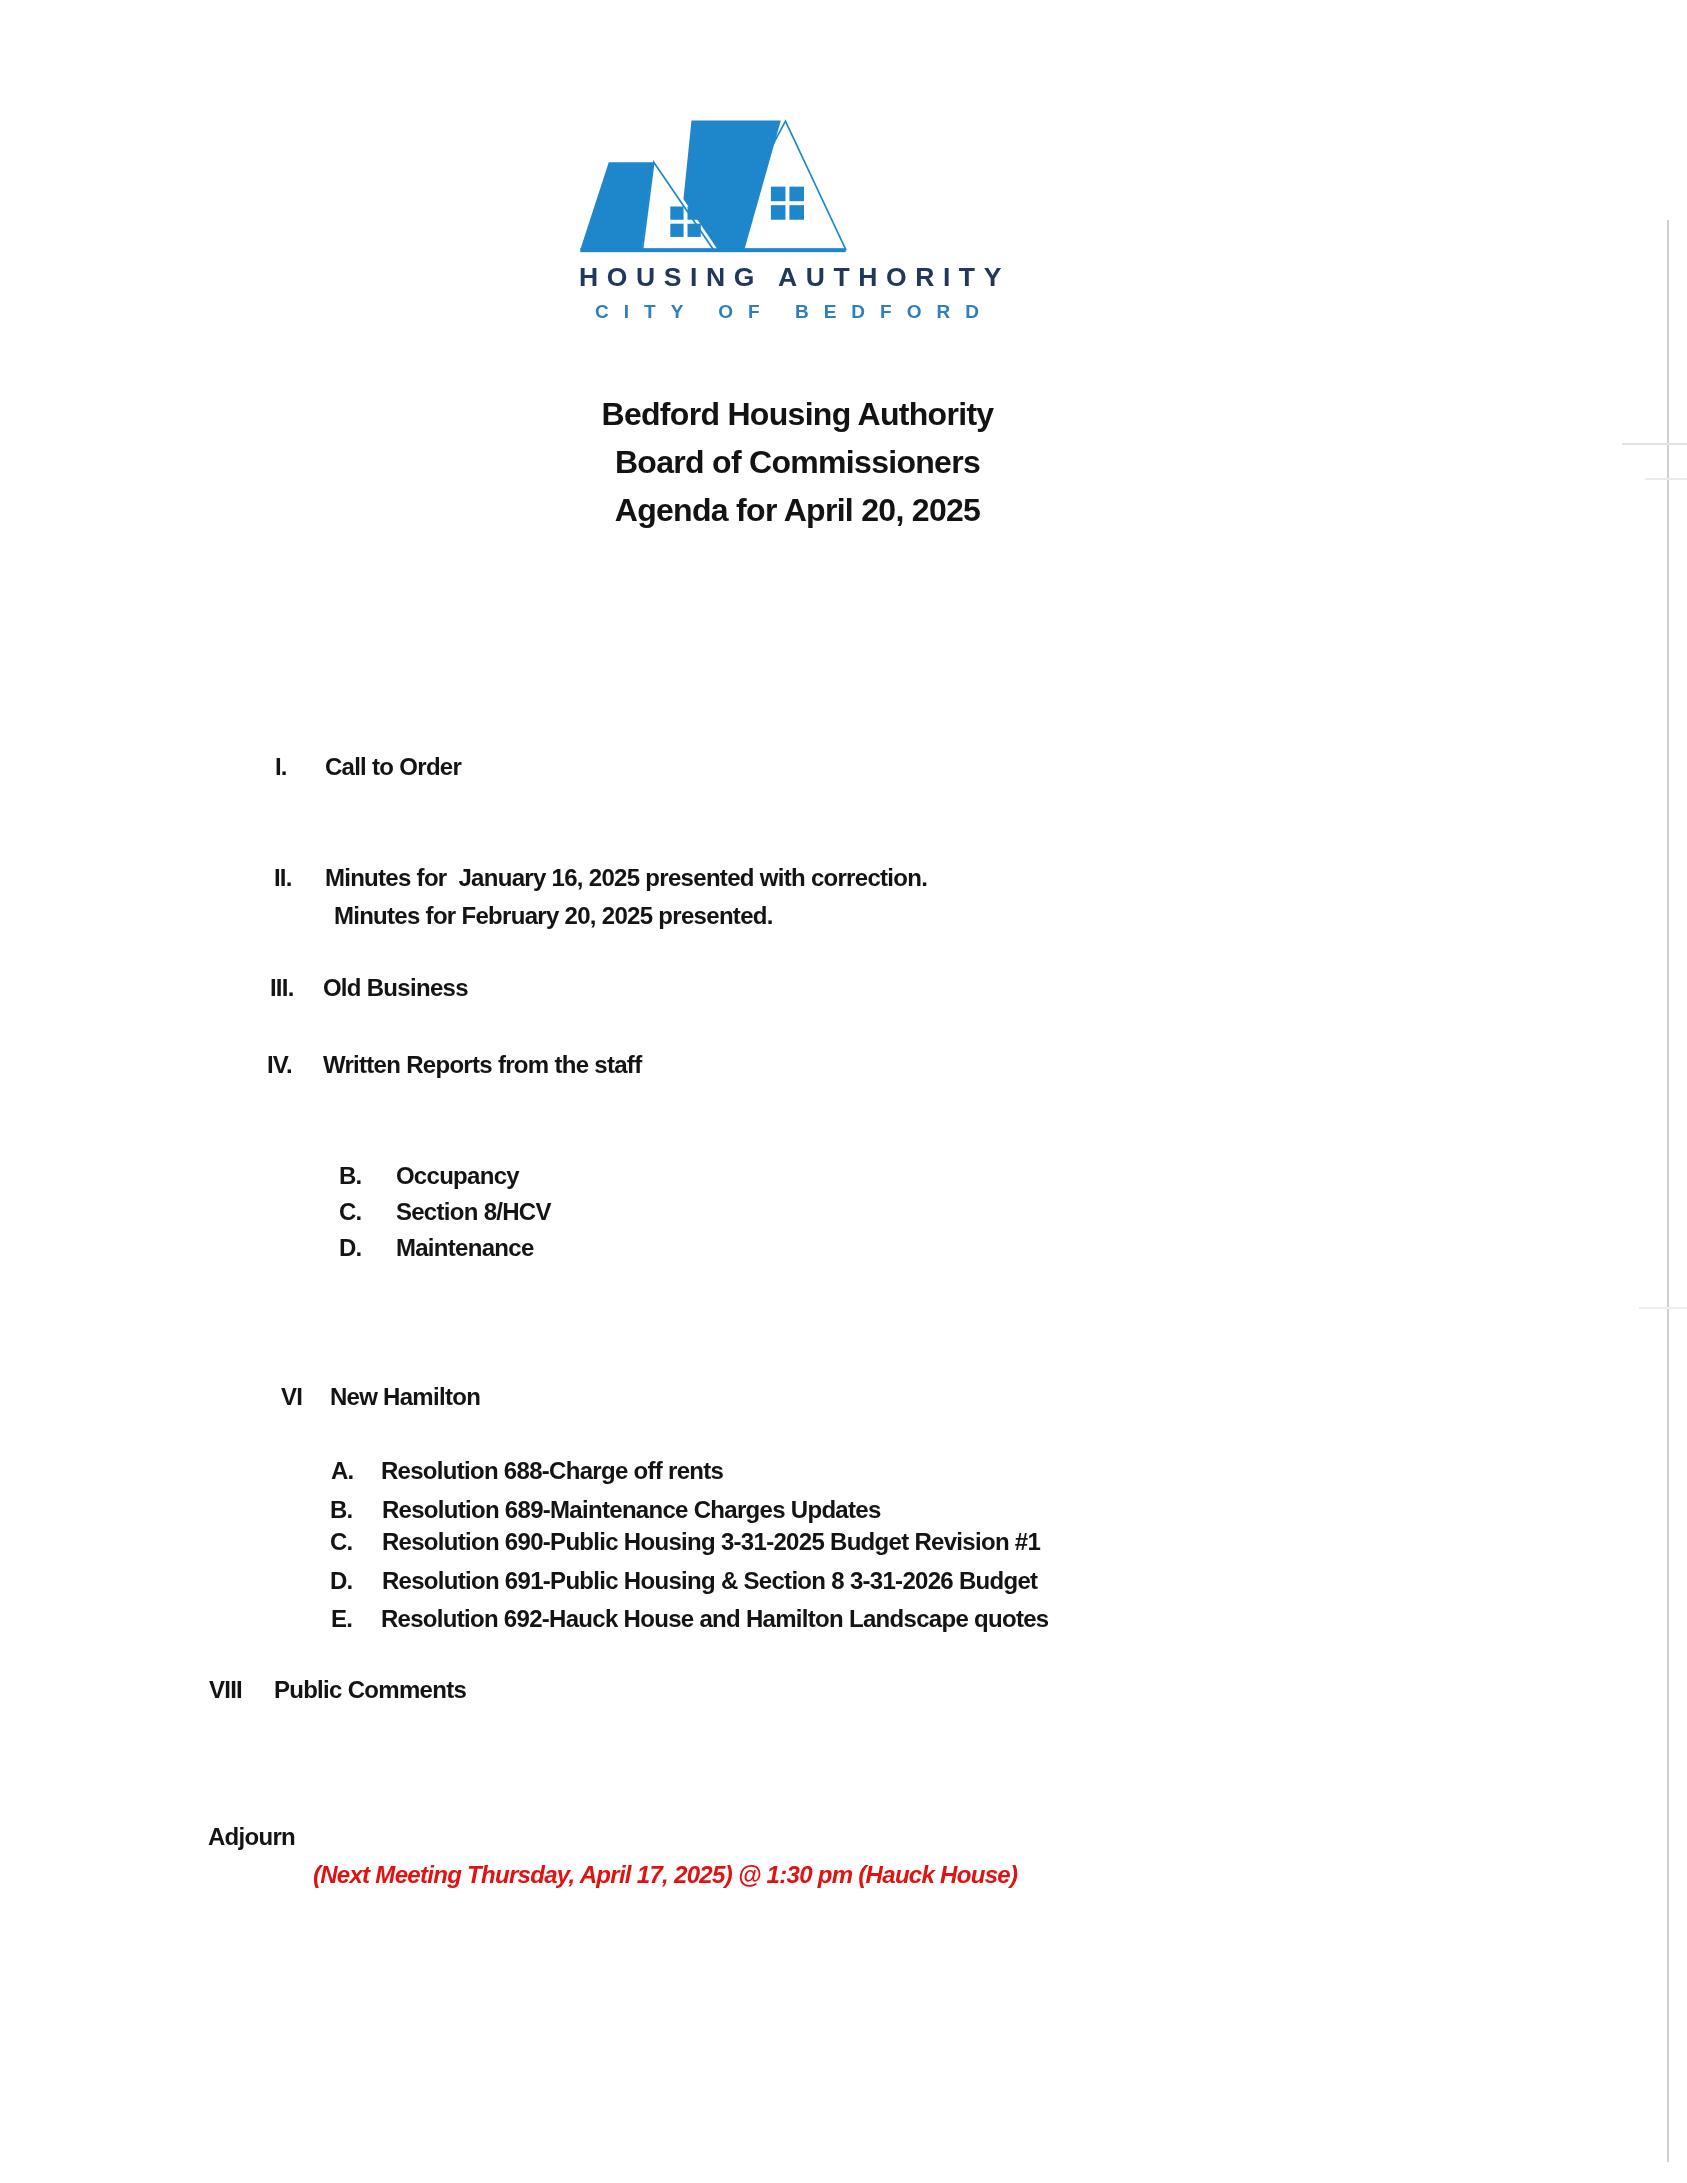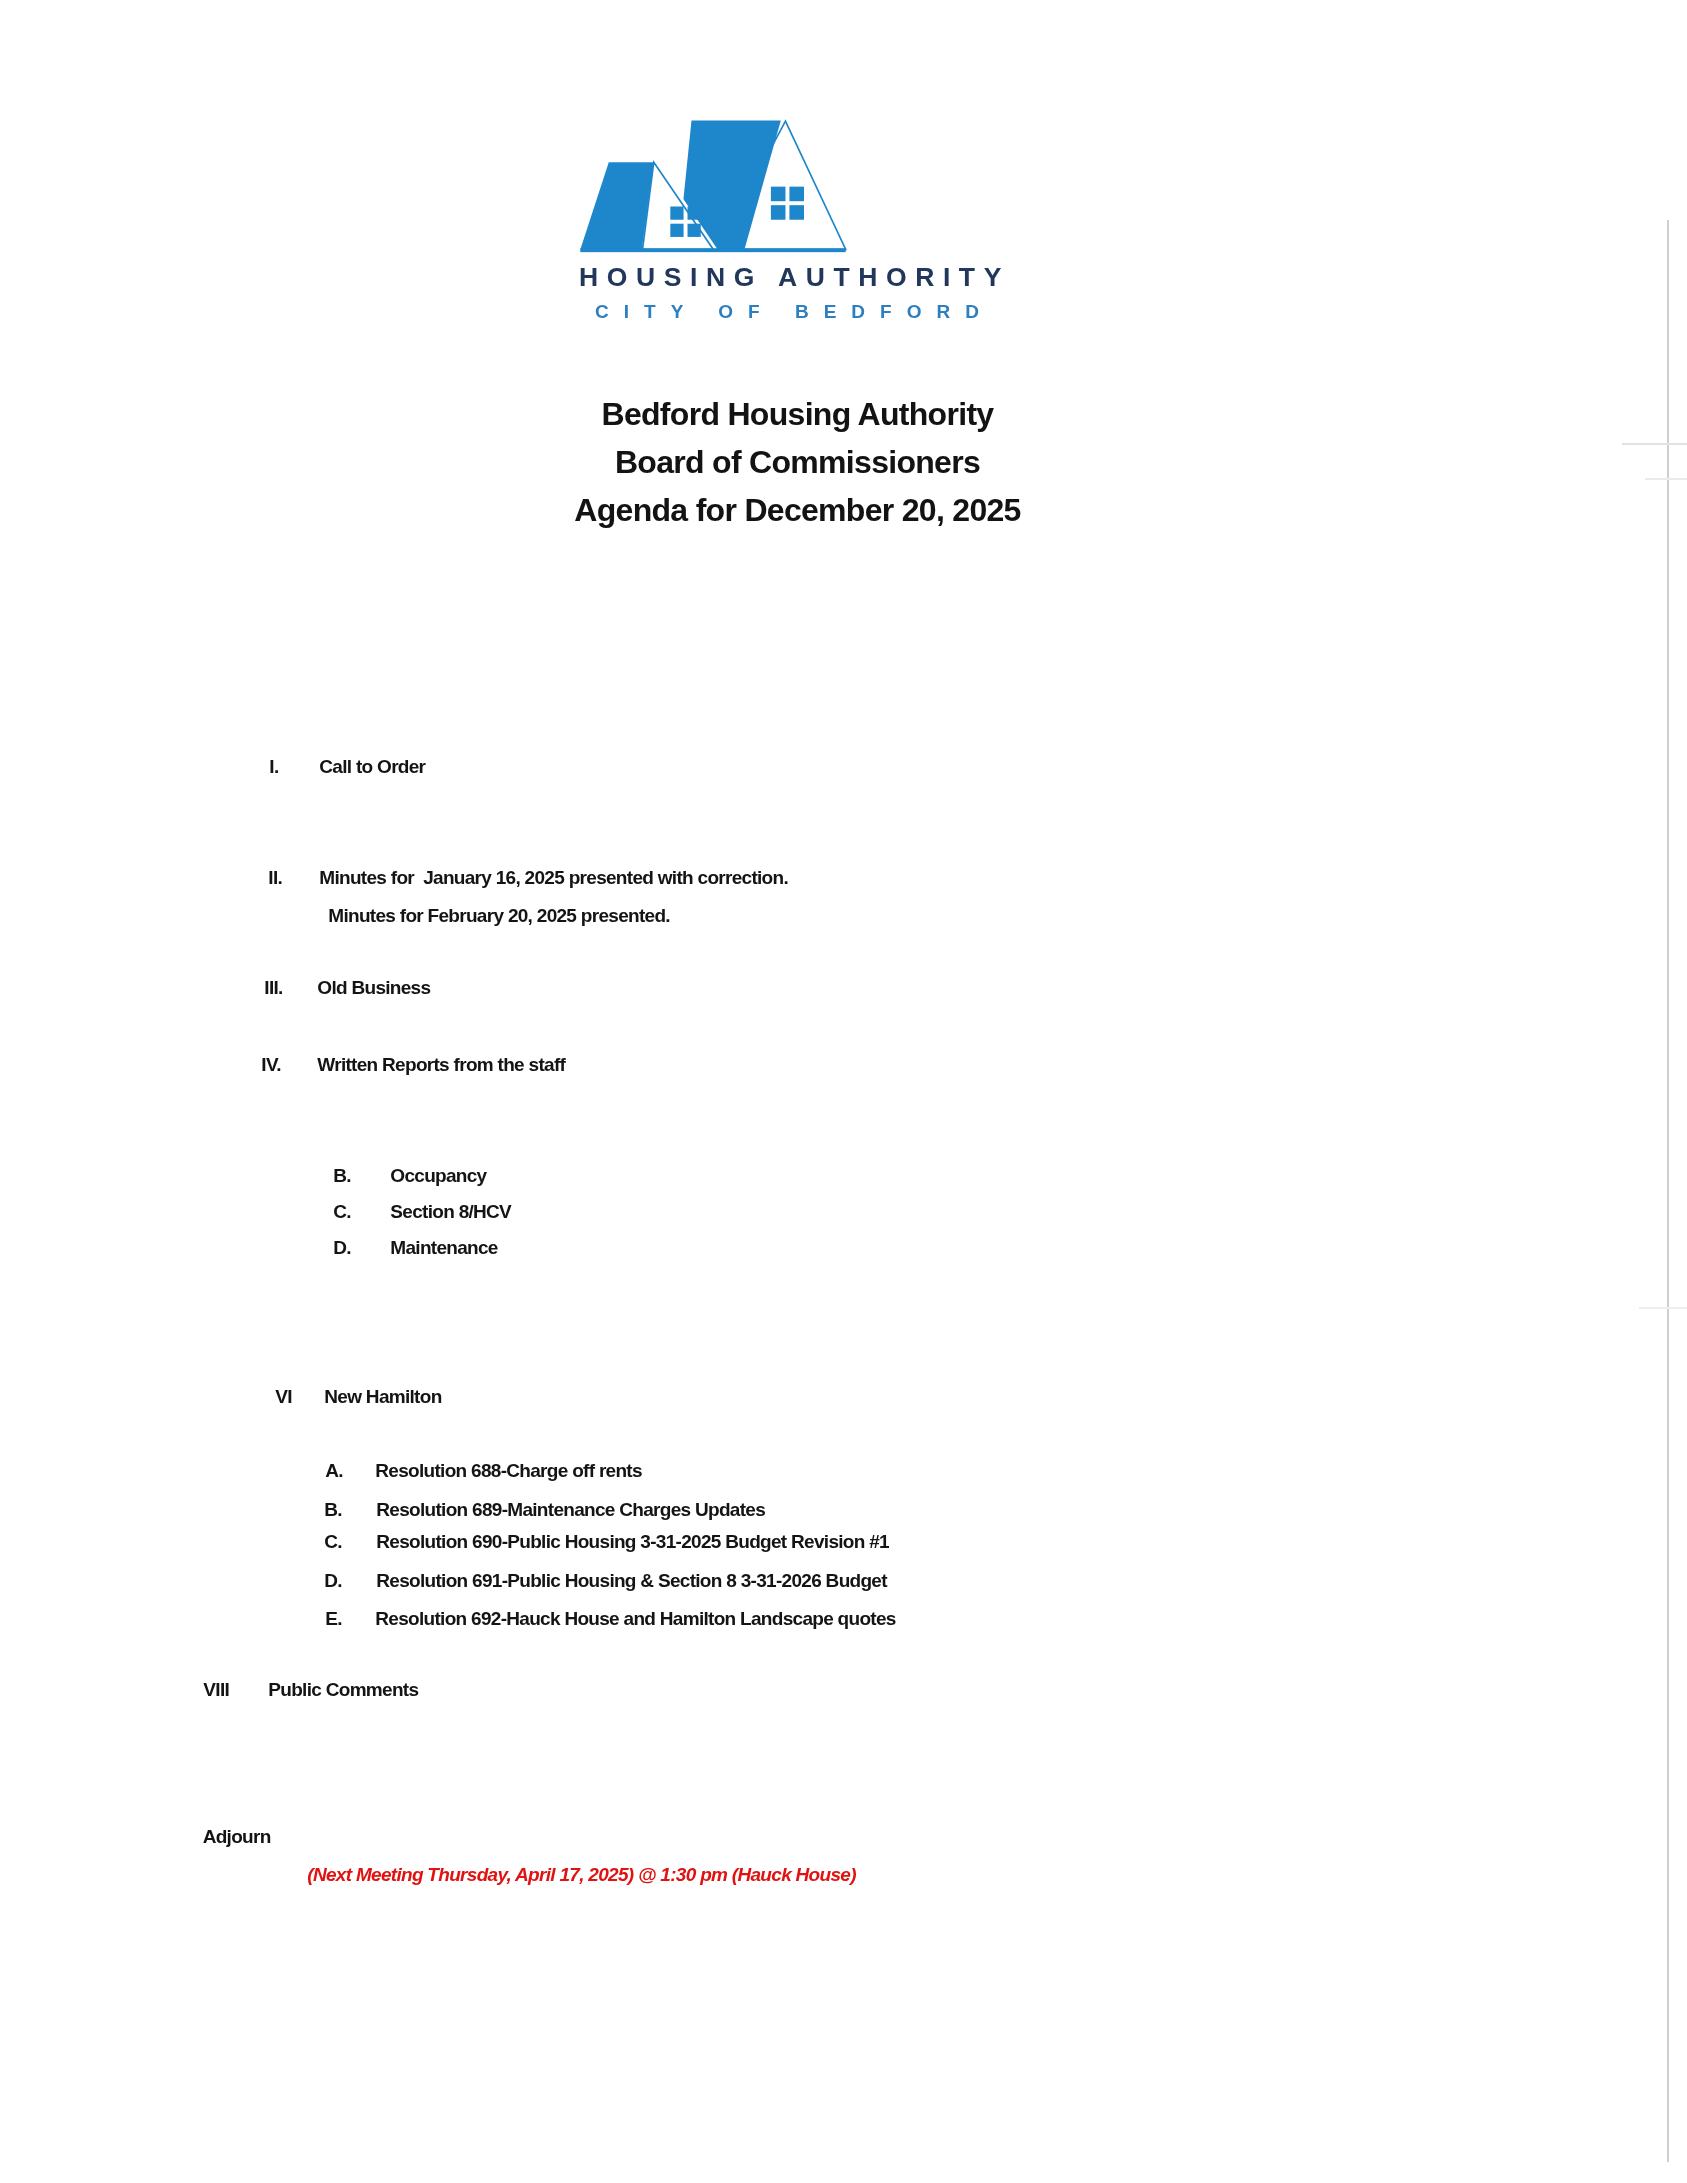--- a/index.html
+++ b/index.html
@@ -34,21 +34,21 @@
     position:absolute;left:503px;top:390px;width:589px;
     text-align:center;
     font-weight:700;font-size:32px;line-height:48px;
     letter-spacing:-0.7px;
     color:#131313;
   }
   
   .row{
     position:absolute;
     white-space:pre;
-    font-weight:700;font-size:19px;line-height:30px;
+    font-weight:700;font-size:24px;line-height:30px;
     letter-spacing:-0.7px;
     color:var(--text-color,#141414);
   }
   .num{display:inline-block;}
   .note-red{
     color:var(--note-red,#e01212);
     font-style:italic;
   }
   
   .artifact{position:absolute;pointer-events:none;}
@@ -94,21 +94,21 @@
 
     <rect x="2" y="207" width="401" height="6" fill="var(--logo-blue,#1e86cb)"></rect>
   </svg>
 
   <div class="logo-wordmark">HOUSING AUTHORITY</div>
   <div class="logo-city">CITY OF BEDFORD</div>
 
   <div class="doc-title">
     <div>Bedford Housing Authority</div>
     <div>Board of Commissioners</div>
-    <div>Agenda for December 20, 2025</div>
+    <div>Agenda for April 20, 2025</div>
   </div>
 
   <div class="row" style="left:251px;top:722px;">
     <span class="num" style="width:50px;">I.</span><span class="txt">Call to Order</span>
   </div>
 
   <div class="row" style="left:250px;top:833px;">
     <span class="num" style="width:51px;">II.</span><span class="txt">Minutes for  January 16, 2025 presented with correction.</span>
   </div>
   <div class="row" style="left:310px;top:871px;">

